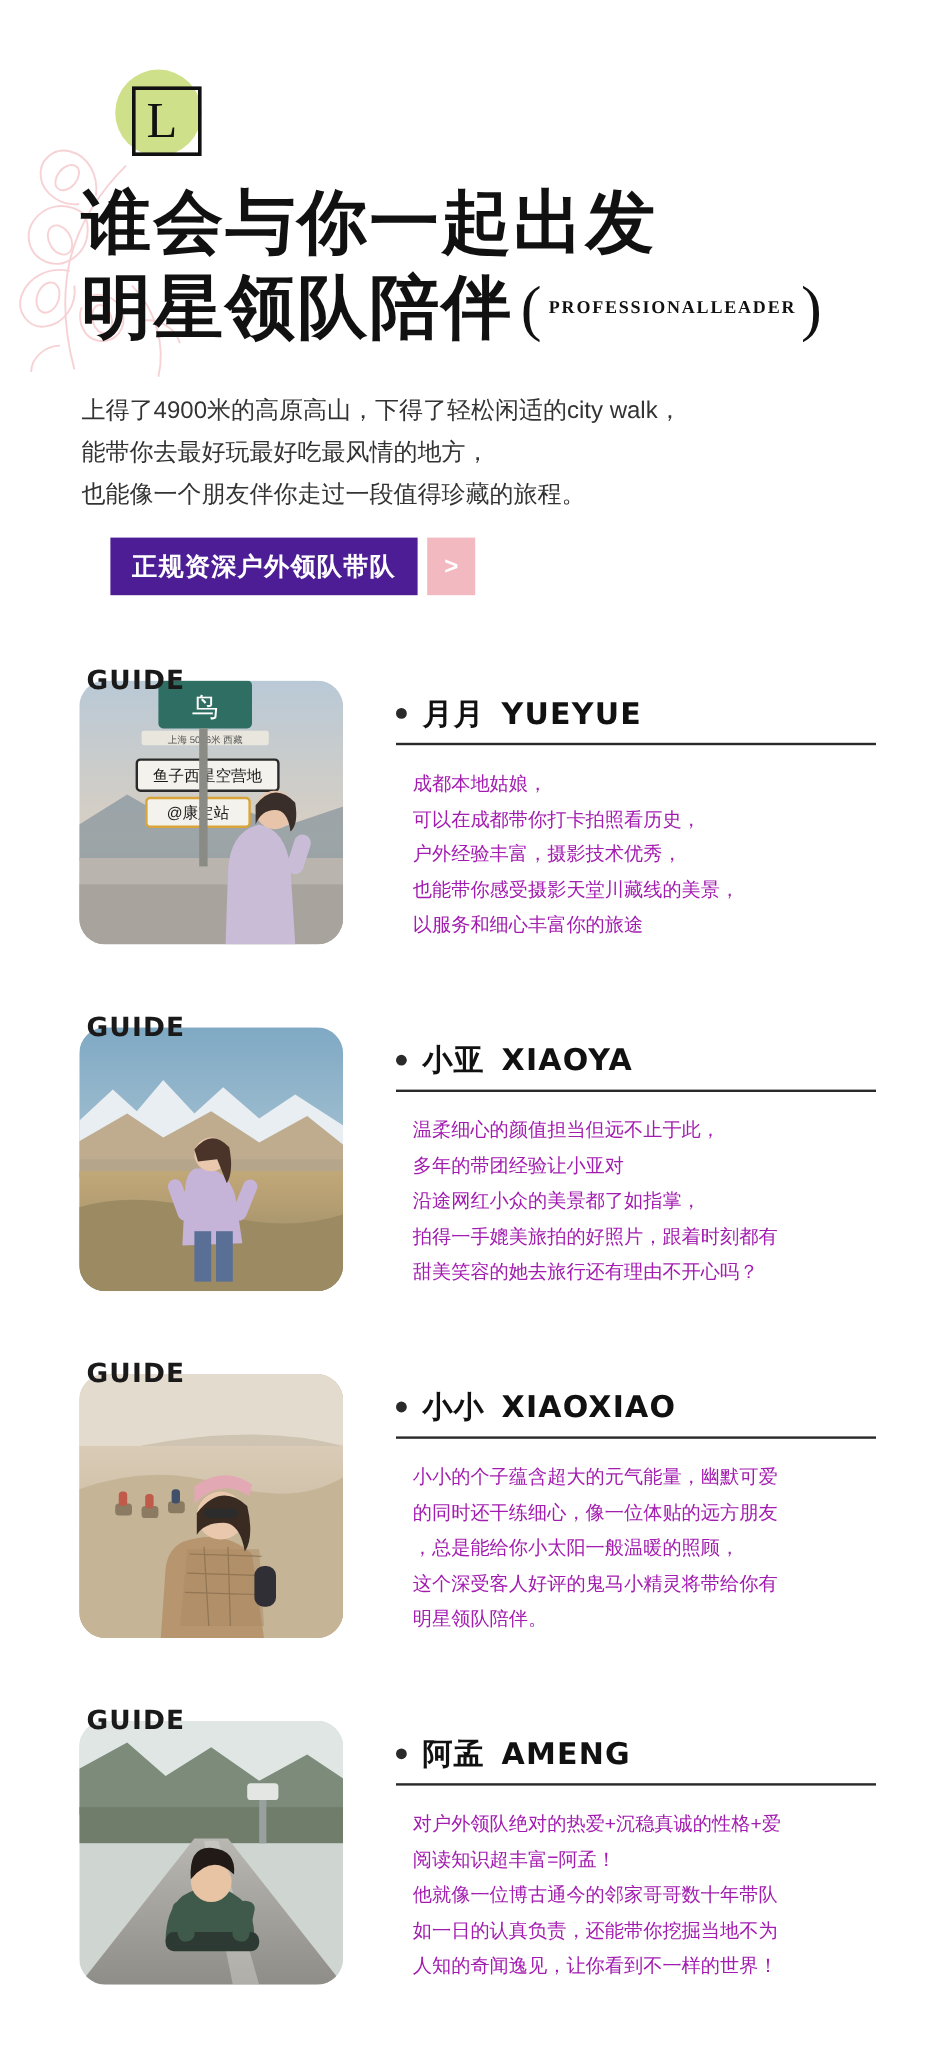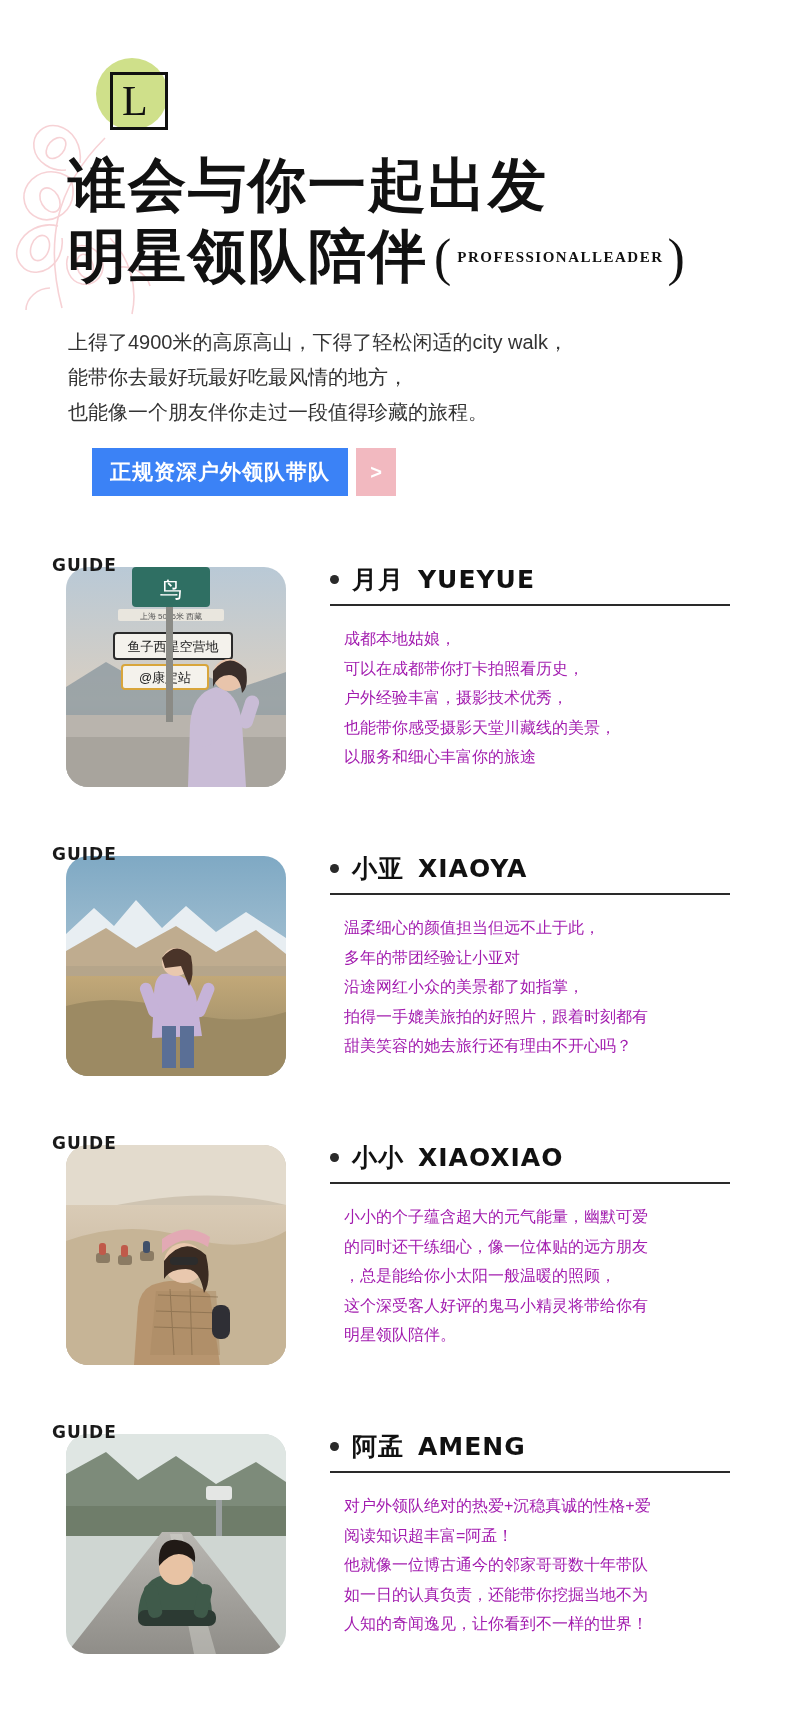--- a/index.html
+++ b/index.html
@@ -117,21 +117,21 @@
   
   .pill-row {
     position: absolute;
     left: 92px;
     top: 448px;
     display: flex;
     align-items: stretch;
     gap: 8px;
   }
   .pill {
-    background: #3b82f6;
+    background: #4c1d95;
     color: #ffffff;
     font-size: 21px;
     font-weight: bold;
     letter-spacing: 1px;
     padding: 10px 18px;
     display: flex;
     align-items: center;
   }
   .pill-arrow {
     background: #f2b9c0;
@@ -151,44 +151,44 @@
     top: 545px;
     width: 790px;
   }
   .card {
     position: relative;
     height: 245px;
     margin-bottom: 44px;
   }
   .card .guide-label {
     position: absolute;
-    left: 52px;
+    left: 72px;
     top: 10px;
-    font-size: 17px;
+    font-size: 22px;
     font-weight: bold;
     letter-spacing: 1px;
     color: #1a1a1a;
     z-index: 3;
     font-family: "DejaVu Sans", sans-serif;
   }
   .photo {
     position: absolute;
     left: 66px;
     top: 22px;
     width: 220px;
     height: 220px;
     border-radius: 22px;
     overflow: hidden;
   }
   .photo svg { display: block; }
 
   .card-right {
     position: absolute;
     left: 330px;
-    top: 18px;
+    top: 33px;
     width: 400px;
   }
   .name-row {
     display: flex;
     align-items: center;
     border-bottom: 2px solid #2a2a2a;
     padding-bottom: 8px;
   }
   .bullet {
     width: 9px; height: 9px;

